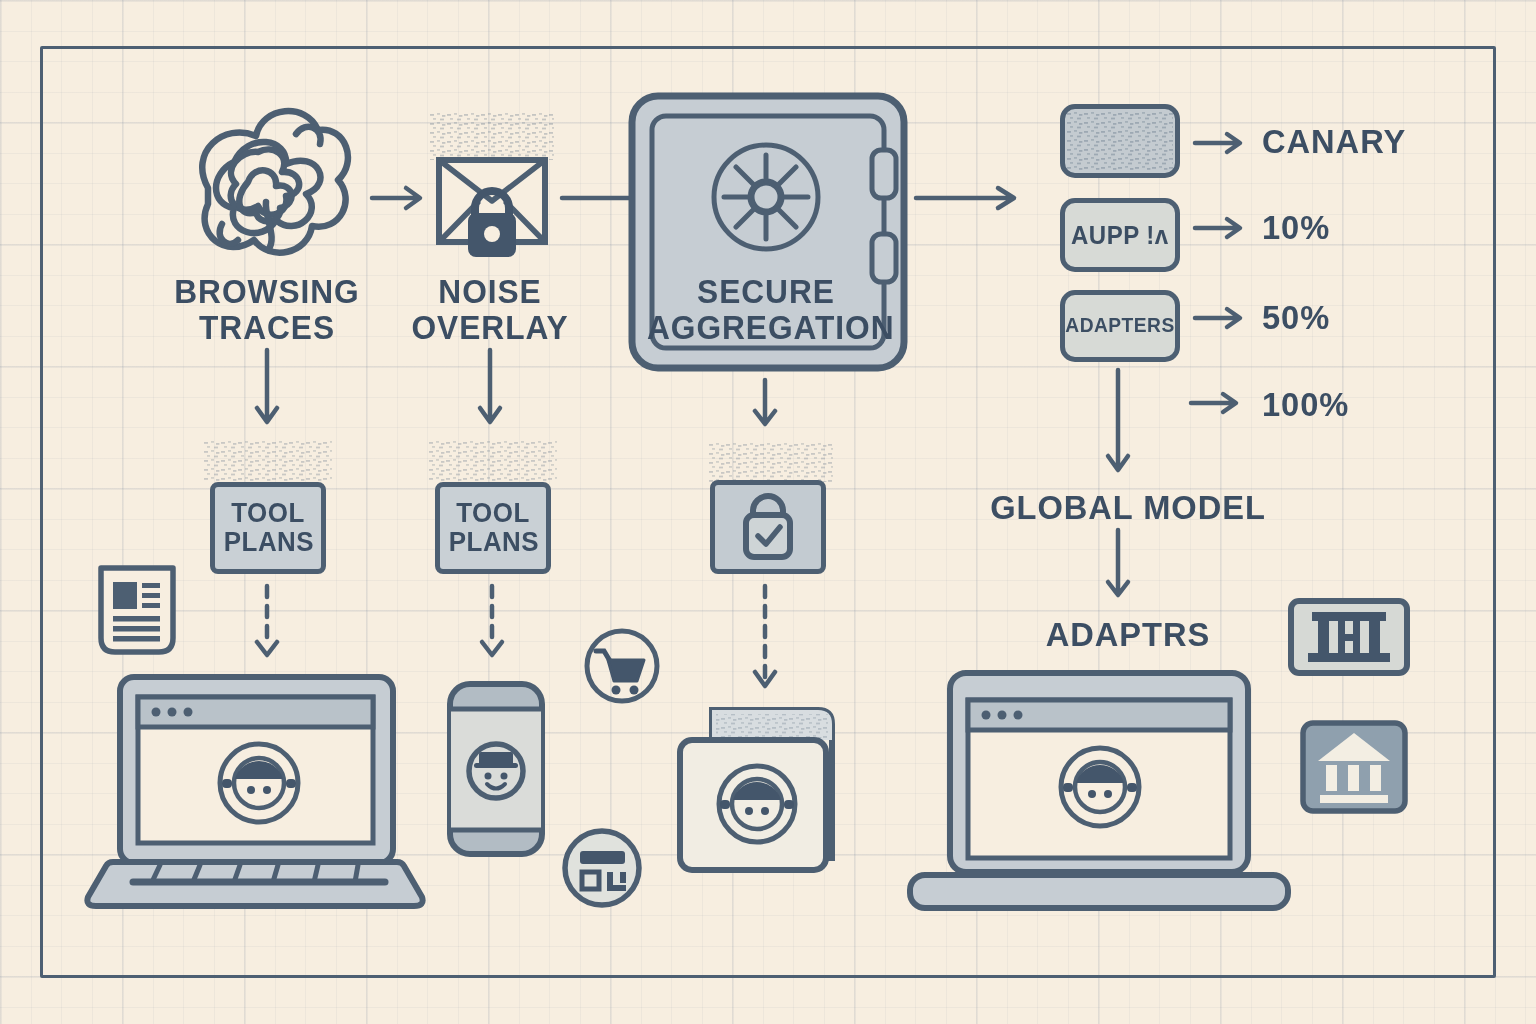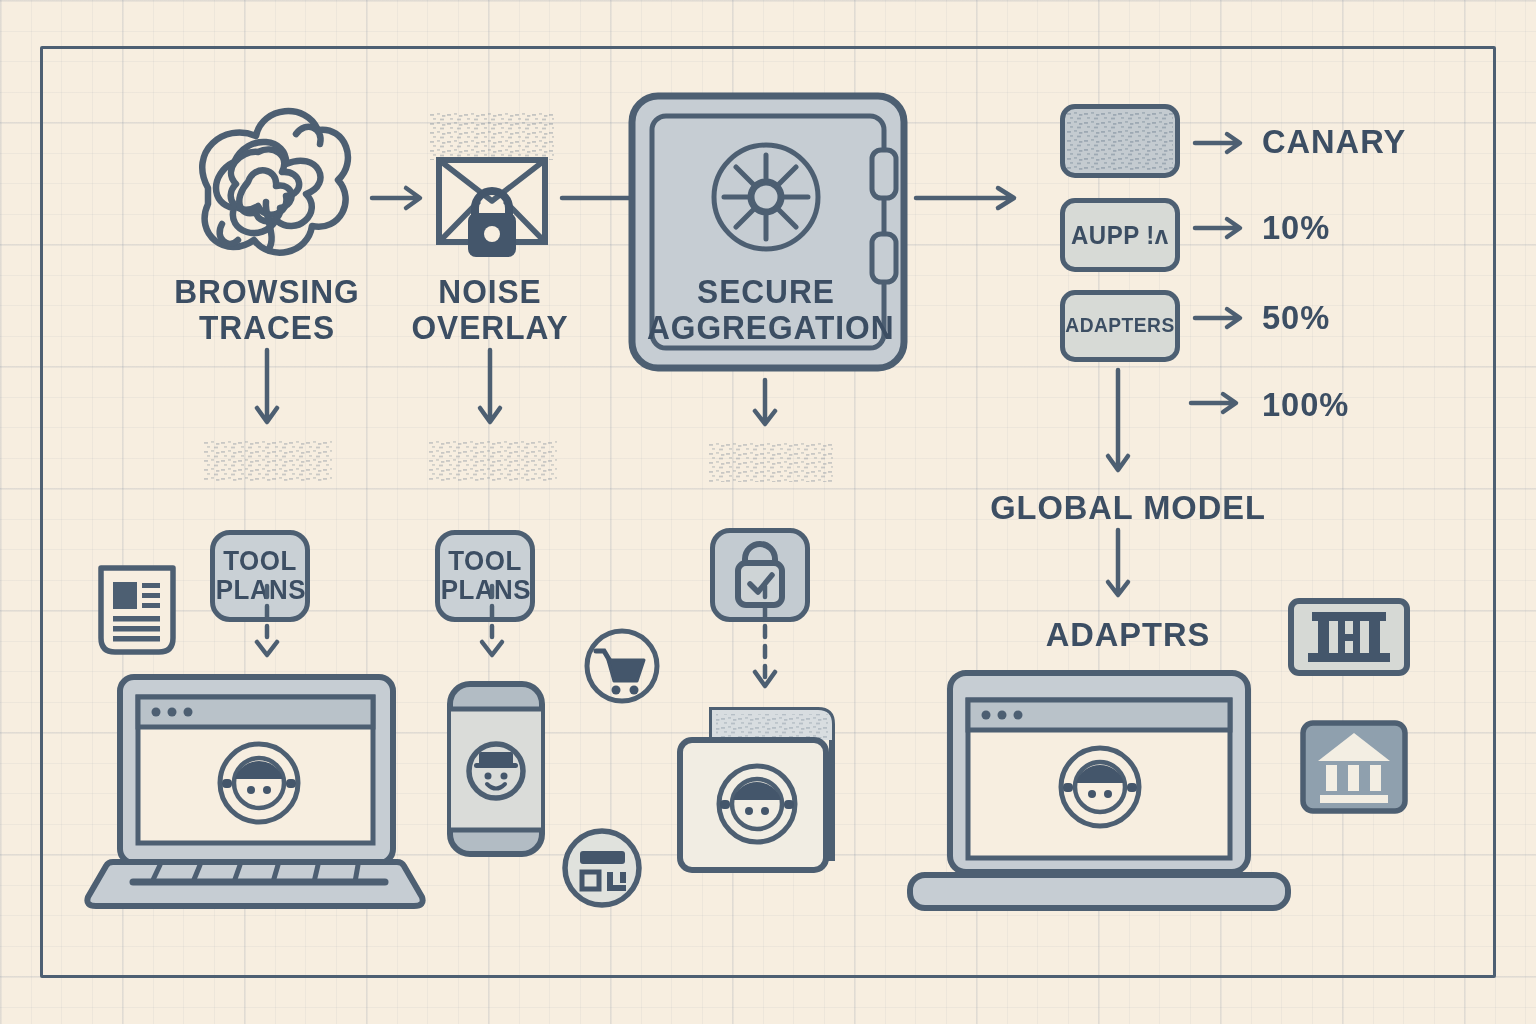--- a/index.html
+++ b/index.html
@@ -23,23 +23,23 @@
     font-weight:bold;color:#3c4e63;text-align:center;
     letter-spacing:1px;line-height:1.08;transform:scaleX(.96);
   }
   .lbl-big{font-size:33px;}
   .stage-lbl{font-weight:bold;color:#3c4e63;font-size:34px;letter-spacing:1px;transform:scaleX(.96);transform-origin:left;}
   .pill{
     box-sizing:border-box;border:5px solid #4d5f72;border-radius:15px;
     display:flex;align-items:center;justify-content:center;overflow:hidden;
   }
   .planbox{
-    box-sizing:border-box;width:100px;height:92px;background:#c9d0d5;
-    border:5px solid #4d5f72;border-radius:20px;
-    display:flex;align-items:center;justify-content:center;margin-top:48px;
+    box-sizing:border-box;width:116px;height:92px;background:#c9d0d5;
+    border:5px solid #4d5f72;border-radius:8px;
+    display:flex;align-items:center;justify-content:center;
   }
   .planbox .lbl{font-size:27px;width:92px;letter-spacing:.5px;}
   .pill .lbl{letter-spacing:.5px;}
 </style>
 </head>
 <body>
 
 <div class="stage">
 
   <svg width="0" height="0" style="position:absolute" aria-hidden="true">

